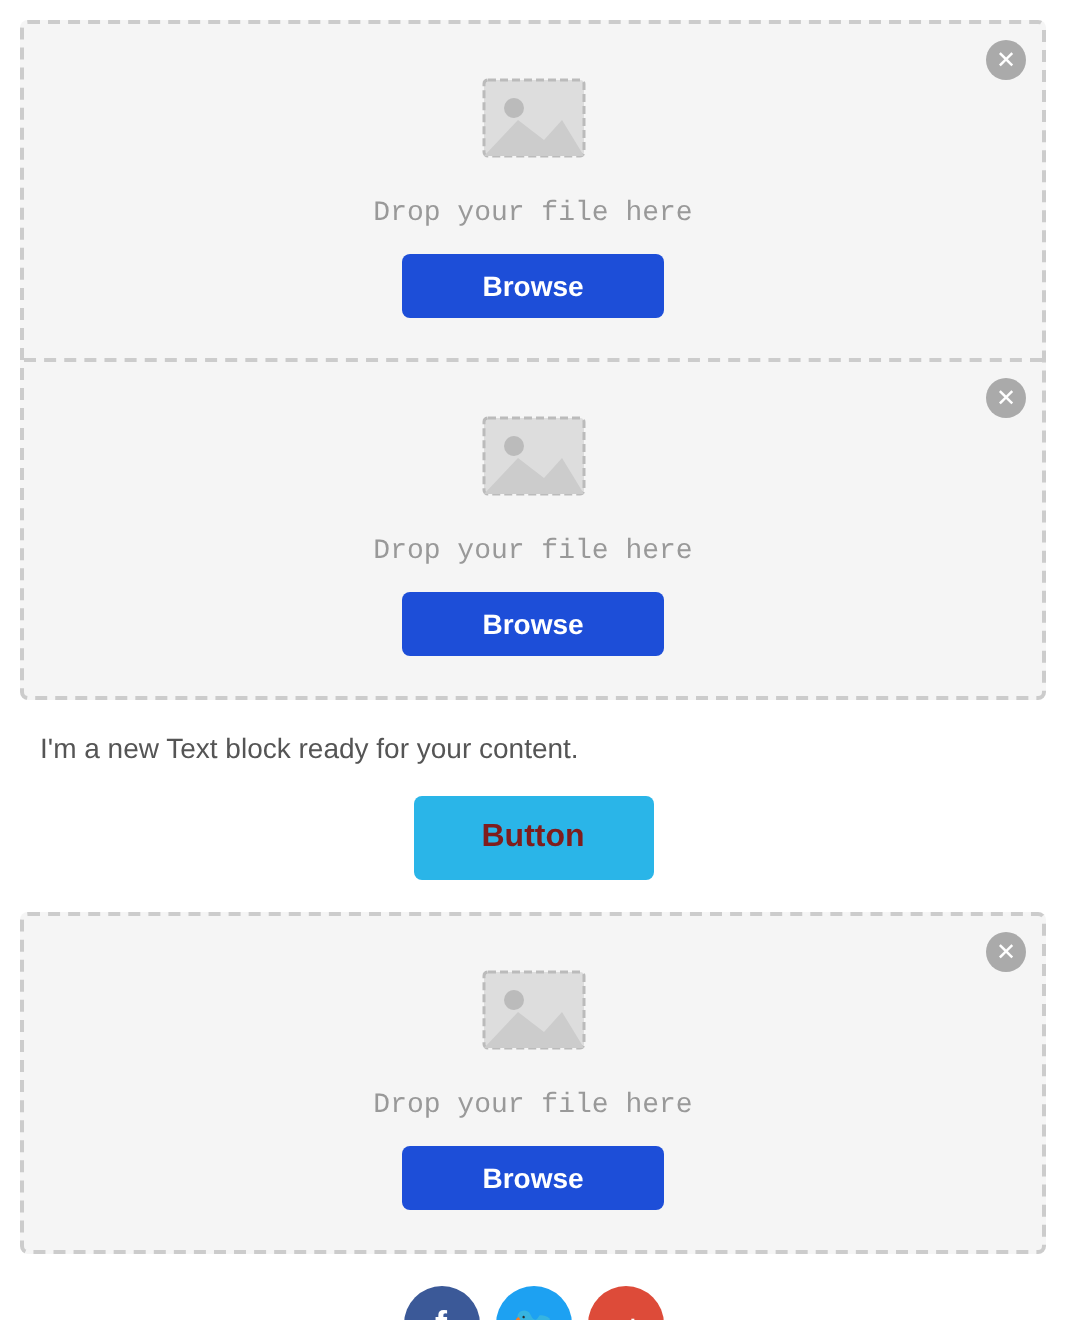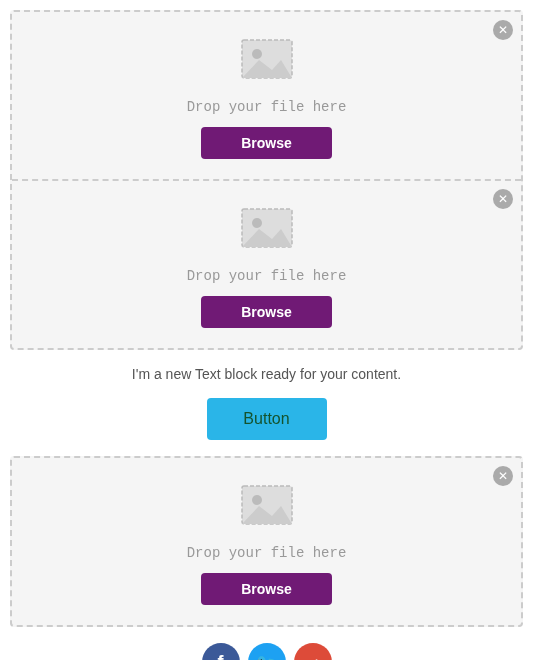--- a/index.html
+++ b/index.html
@@ -42,49 +42,49 @@
     }
 
     .drop-text {
       color: #999;
       font-size: 14px;
       margin-bottom: 12px;
       font-family: Liberation Mono, monospace;
     }
 
     .browse-btn {
-      background: #701a75;
+      background: #1d4ed8;
       color: #fff;
       border: none;
       padding: 8px 40px;
       border-radius: 4px;
       font-size: 14px;
       cursor: pointer;
       font-weight: bold;
     }
 
     .text-block {
-      text-align: center;
+      text-align: left;
       color: #555;
       font-size: 14px;
       margin: 16px 0;
       padding: 0 10px;
     }
 
     .cta-button {
       display: block;
       width: 120px;
       margin: 0 auto 16px;
       background: #2ab5e8;
-      color: #14532d;
+      color: #7f1d1d;
       border: none;
       padding: 12px 0;
       border-radius: 4px;
       font-size: 16px;
-      font-weight: normal;
+      font-weight: bold;
       cursor: pointer;
       text-align: center;
     }
 
     .social-icons {
       display: flex;
       justify-content: center;
       gap: 8px;
       margin: 16px 0;
     }

